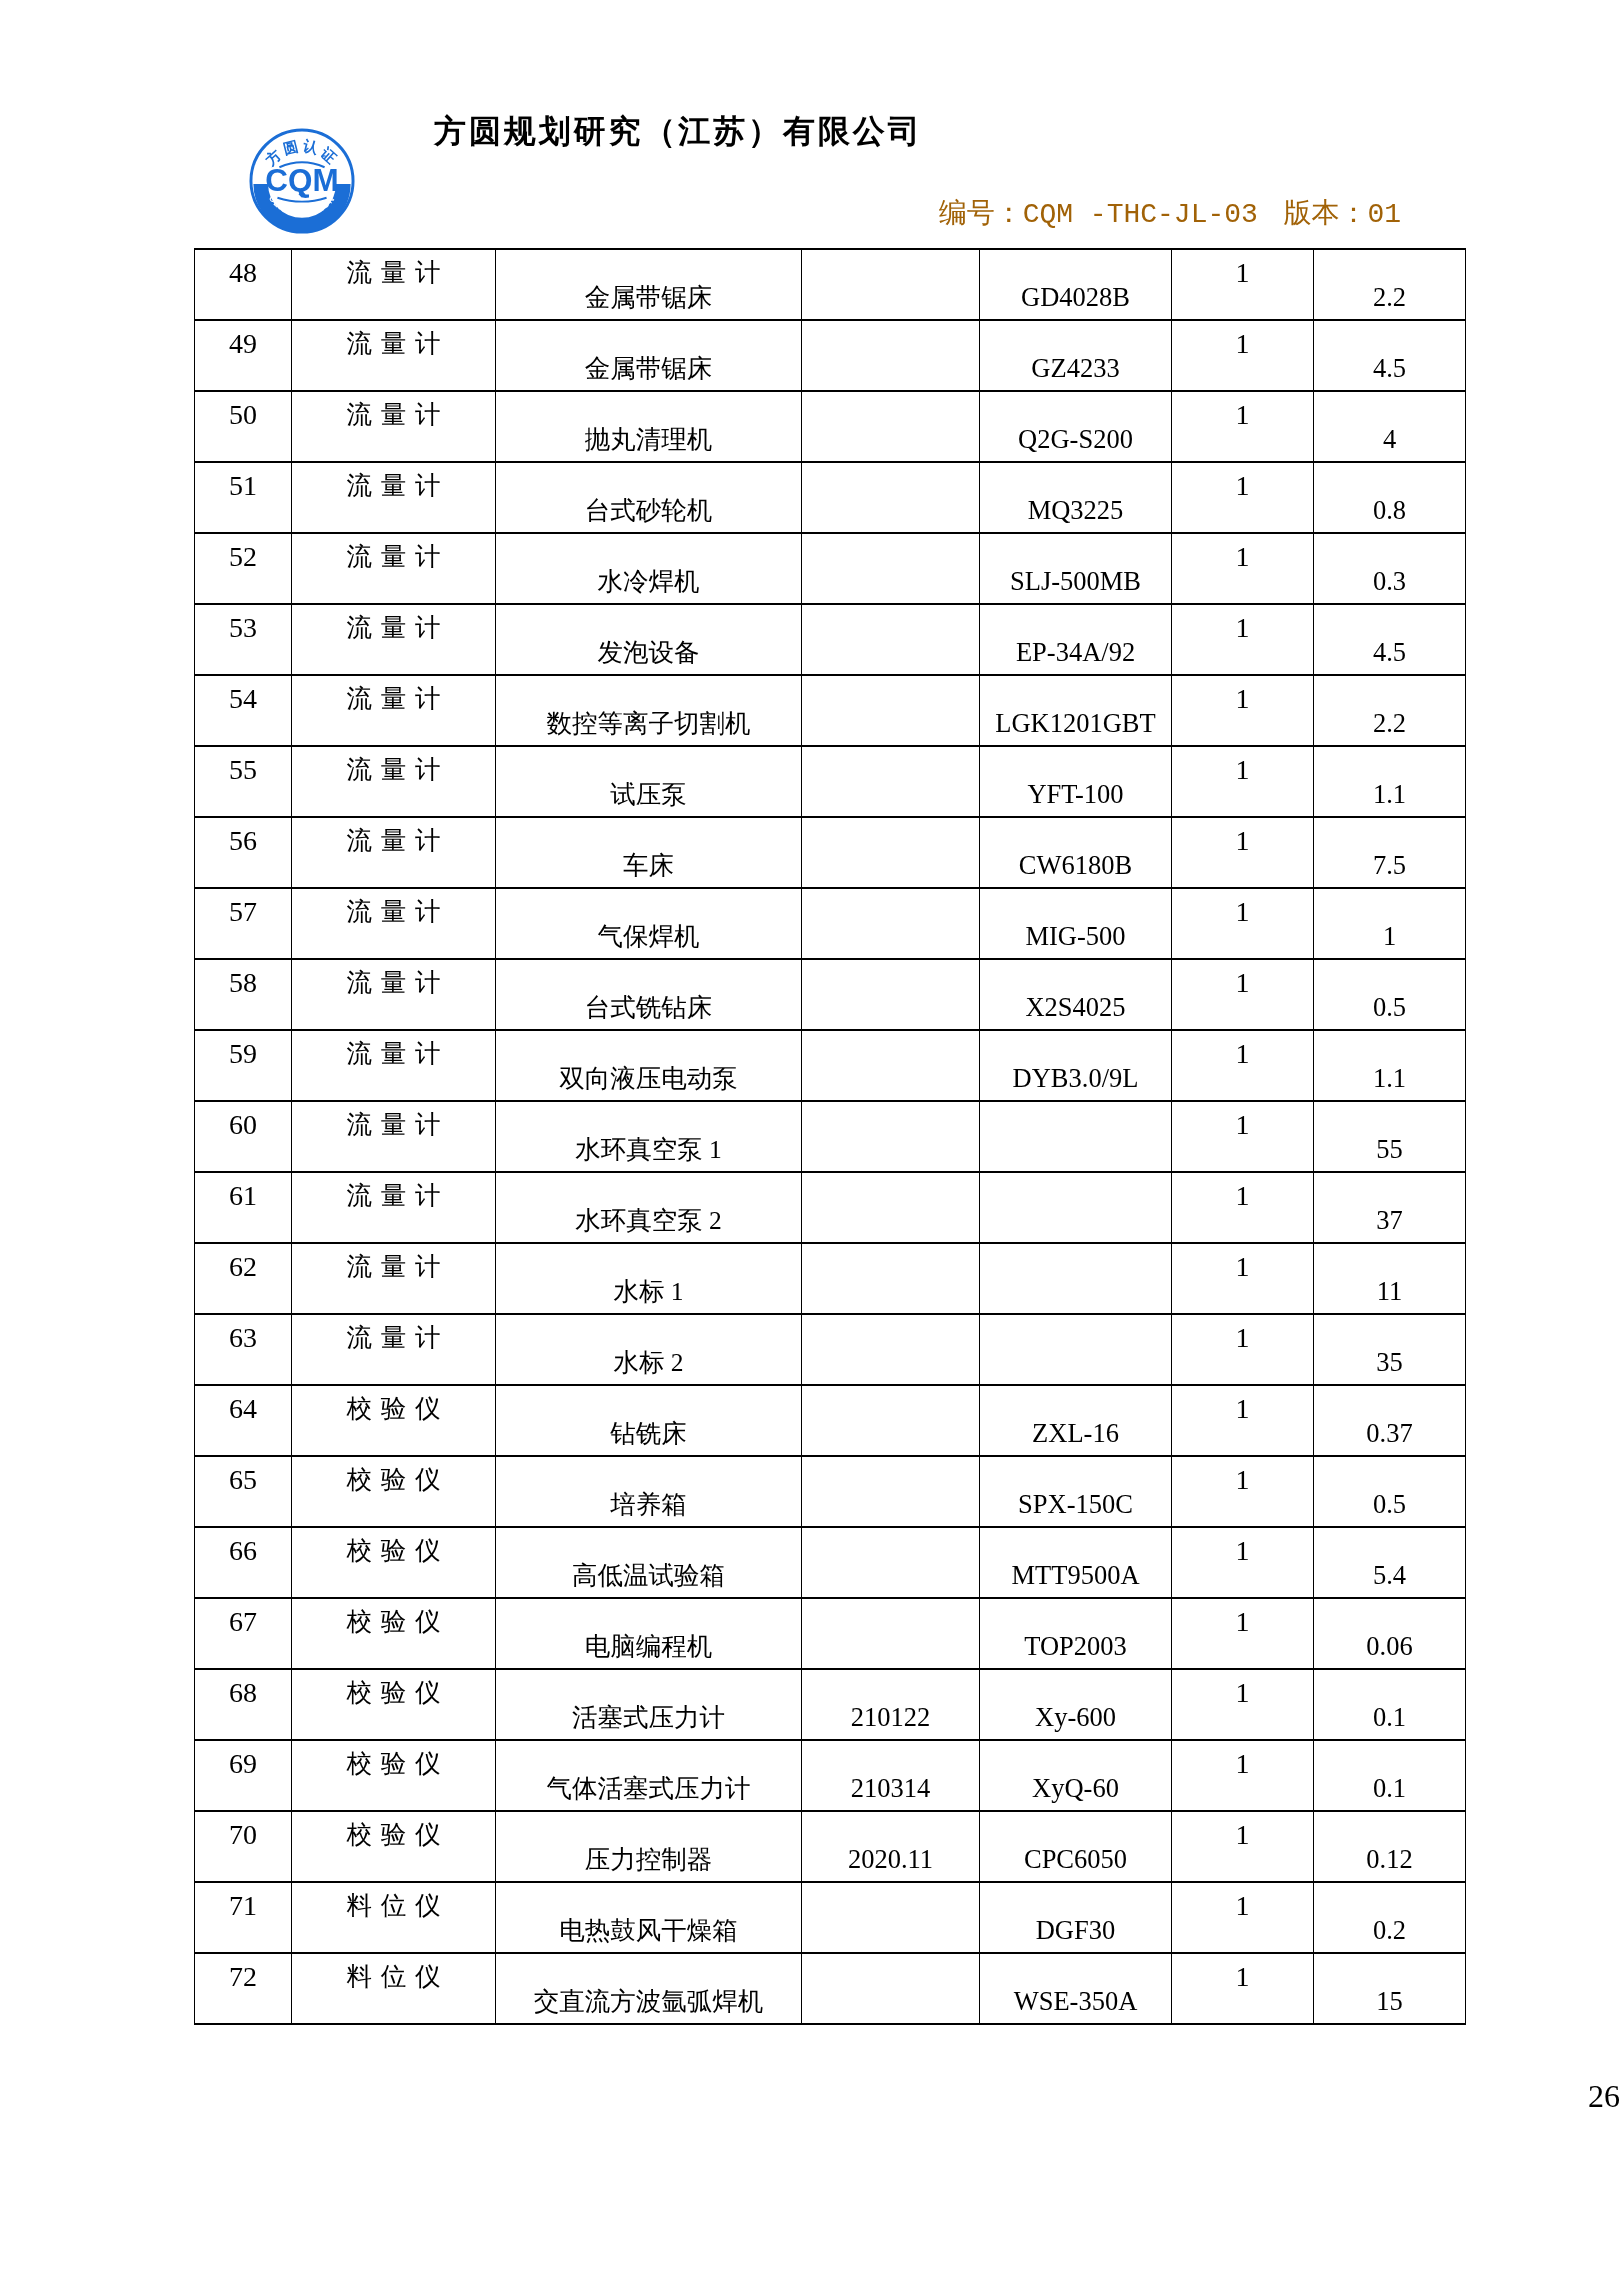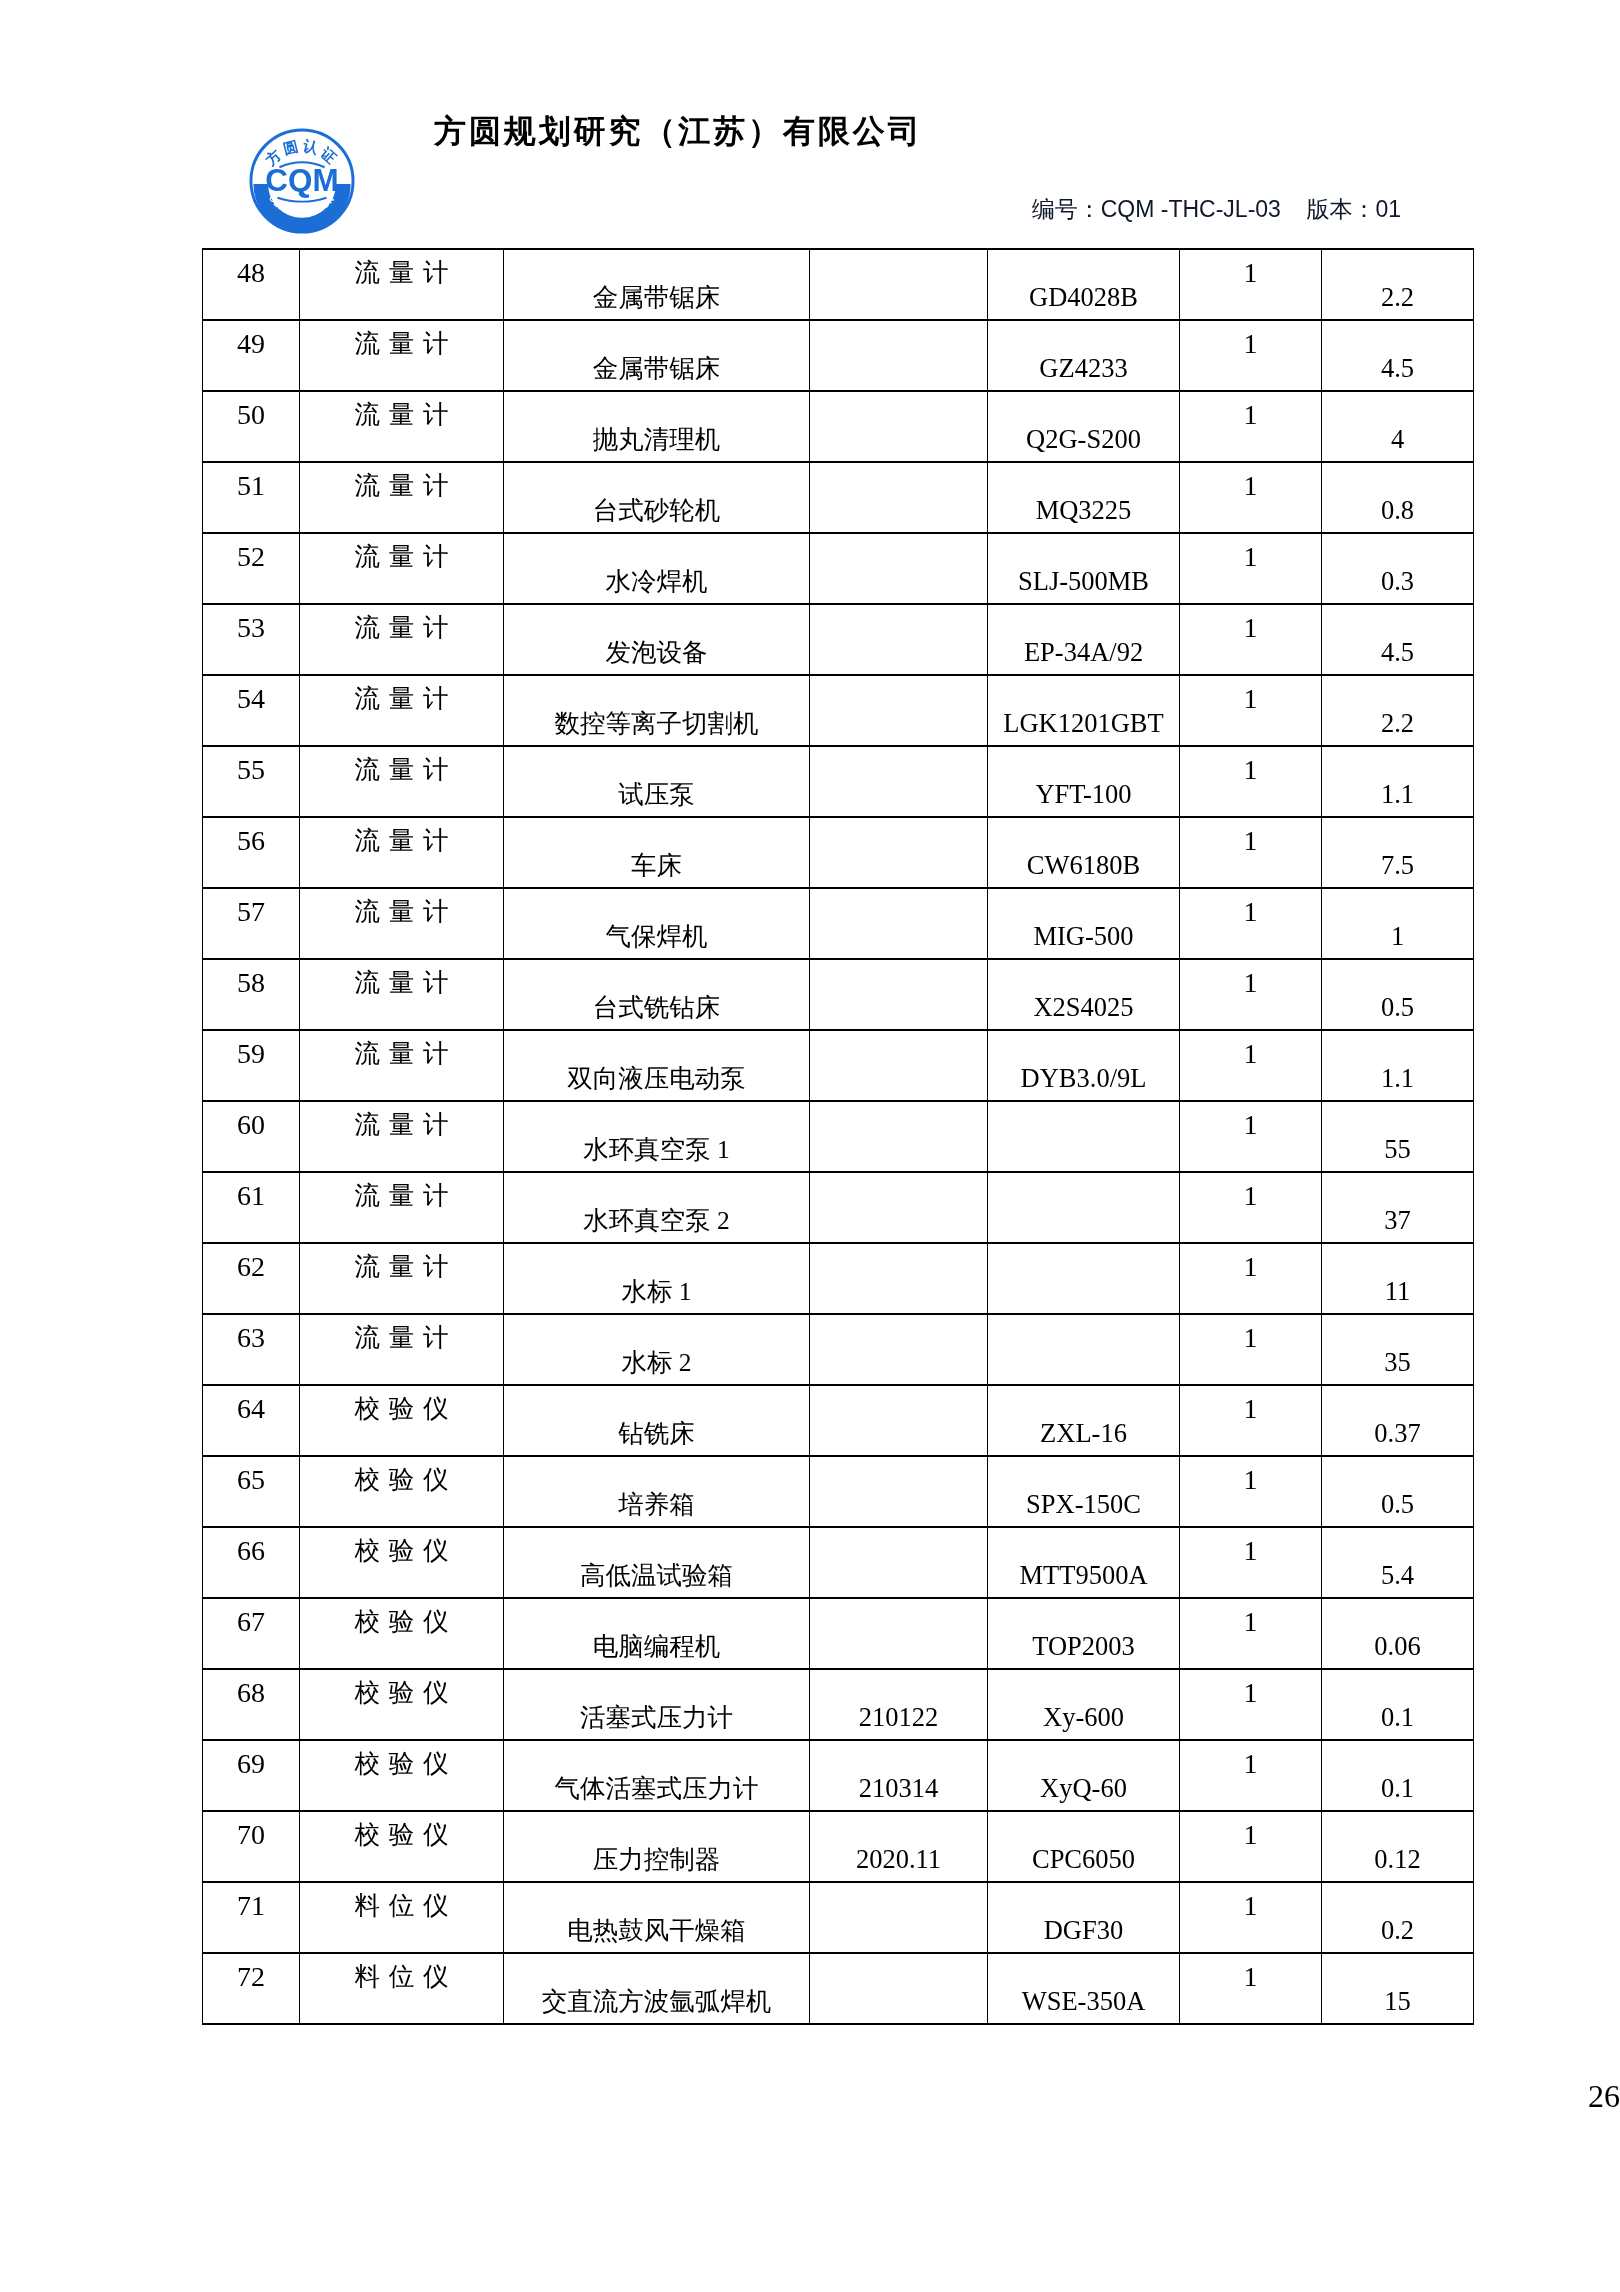--- a/index.html
+++ b/index.html
@@ -15,27 +15,27 @@
     position:absolute;left:434px;top:110px;width:686px;height:45px;
     font-size:32px;font-weight:bold;letter-spacing:2.9px;white-space:nowrap;
   }
   .company-en{
     position:absolute;left:363px;top:189px;width:686px;height:29px;
     font-family:"Liberation Sans","DejaVu Sans",sans-serif;
     font-size:20.6px;font-weight:700;white-space:nowrap;color:#0a0a0a;
   }
   .doc-line{
     position:absolute;right:219px;top:194px;height:31px;
-    font-family:Liberation Sans, sans-serif;
-    font-size:23px;white-space:nowrap;color:#0f172a;
+    font-family:Liberation Mono, monospace;
+    font-size:28px;white-space:nowrap;color:#a16207;
   }
   .doc-line .gap{display:inline-block;width:25.5px;}
   
   .eq-table{
-    position:absolute;left:202px;top:248px;width:1272px;height:1777px;
+    position:absolute;left:194px;top:248px;width:1272px;height:1777px;
     box-sizing:border-box;border:1px solid #000;border-top:2px solid #000;border-bottom:2px solid #000;
     display:flex;flex-direction:column;
   }
   .row{flex:1 1 0;display:flex;min-height:0;}
   .row + .row{border-top:2px solid #000;}
   .cell{
     box-sizing:border-box;display:flex;justify-content:center;align-items:center;
     overflow:hidden;white-space:nowrap;
   }
   .cell + .cell{border-left:1px solid #000;}

